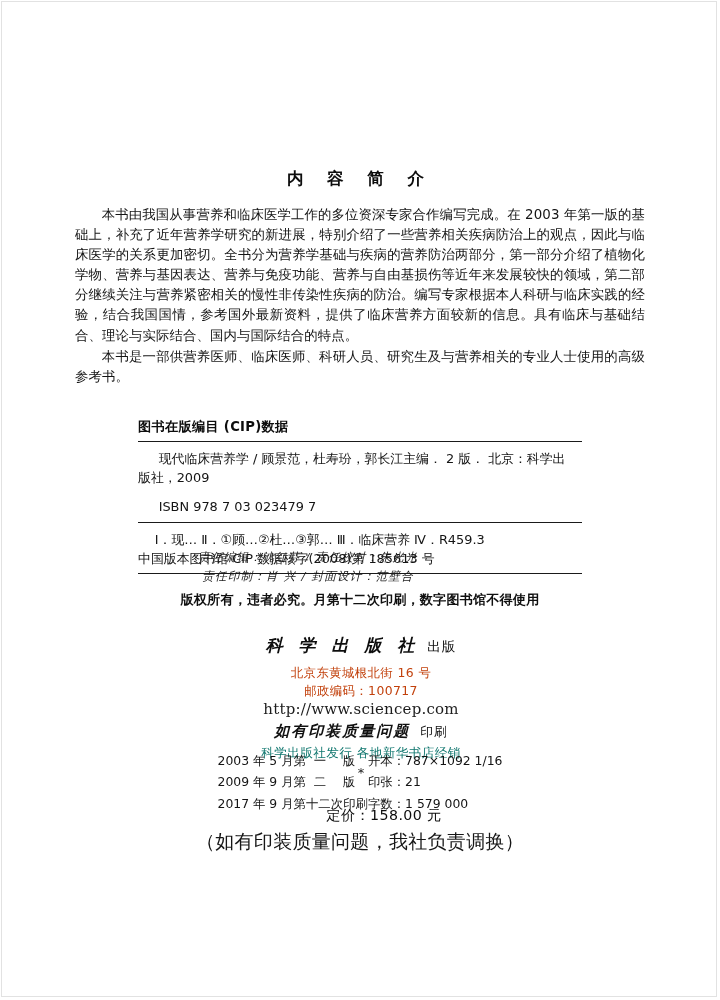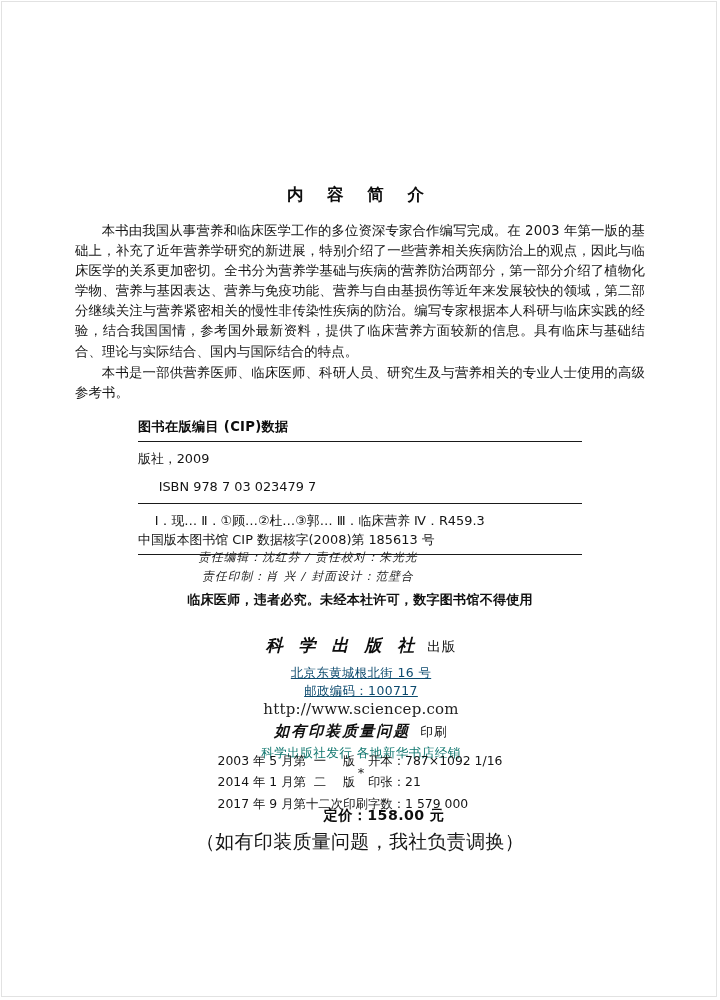--- a/index.html
+++ b/index.html
@@ -36,21 +36,21 @@
     width: 720px;
     height: 1000px;
     box-sizing: border-box;
     padding: 0;
   }
 
   
   .summary-block {
     position: absolute;
     left: 75px;
-    top: 184px;
+    top: 168px;
     width: 570px;
   }
   .summary-title {
     text-align: center;
     font-size: 16.5px;
     font-weight: bold;
     letter-spacing: 9px;
     margin-bottom: 15px;
     color: #0d0d0d;
   }
@@ -166,23 +166,22 @@
     font-size: 17px;
   }
   .publisher-suffix {
     font-size: 13.5px;
     letter-spacing: 1px;
     margin-left: 8px;
   }
   .pub-line {
     font-size: 12.4px;
     line-height: 18.2px;
-    color: #0c4a6e;
+    color: #c2410c;
     letter-spacing: 0.4px;
-    text-decoration: underline;
   }
   .pub-url {
     font-family: "DejaVu Serif", "Liberation Serif", serif;
     font-size: 15px;
     line-height: 18px;
     color: #1d1d1d;
     letter-spacing: 0.2px;
   }
   .printer-row {
     font-size: 15px;
@@ -251,21 +250,21 @@
   
   .price-block {
     position: absolute;
     left: 0;
     top: 806px;
     width: 720px;
     text-align: center;
   }
   .price-line {
     font-size: 14.2px;
-    font-weight: bold;
+    font-weight: normal;
     color: #0d0d0d;
     letter-spacing: 0.4px;
     margin-bottom: 4px;
     margin-left: 48px;
   }
   .exchange-line {
     font-size: 19px;
     color: #161616;
     letter-spacing: 0.3px;
   }
@@ -280,38 +279,39 @@
   <section class="summary-block">
     <div class="summary-title">内 容 简 介</div>
     <p class="summary-para">本书由我国从事营养和临床医学工作的多位资深专家合作编写完成。在 2003 年第一版的基础上，补充了近年营养学研究的新进展，特别介绍了一些营养相关疾病防治上的观点，因此与临床医学的关系更加密切。全书分为营养学基础与疾病的营养防治两部分，第一部分介绍了植物化学物、营养与基因表达、营养与免疫功能、营养与自由基损伤等近年来发展较快的领域，第二部分继续关注与营养紧密相关的慢性非传染性疾病的防治。编写专家根据本人科研与临床实践的经验，结合我国国情，参考国外最新资料，提供了临床营养方面较新的信息。具有临床与基础结合、理论与实际结合、国内与国际结合的特点。</p>
     <p class="summary-para">本书是一部供营养医师、临床医师、科研人员、研究生及与营养相关的专业人士使用的高级参考书。</p>
   </section>
 
   <section class="cip-block">
     <div class="cip-heading">图书在版编目 (CIP)数据</div>
     <hr class="cip-rule">
     <div class="cip-body">
+      <p class="cip-line-indent">现代临床营养学 / 顾景范，杜寿玢，郭长江主编． 2 版． 北京：科学出</p>
       <p class="cip-line">版社，2009</p>
       <div class="cip-gap"></div>
       <p class="cip-line-indent">ISBN 978 7 03 023479 7</p>
     </div>
     <hr class="cip-rule-thin">
     <div class="cip-class">
       <p class="indent">Ⅰ．现…  Ⅱ．①顾…②杜…③郭…  Ⅲ．临床营养  Ⅳ．R459.3</p>
       <p>中国版本图书馆 CIP 数据核字(2008)第 185613 号</p>
     </div>
     <hr class="cip-rule-thin">
   </section>
 
   <section class="credits-block">
     <div class="credit-line">责任编辑：沈红芬 / 责任校对：朱光光</div>
     <div class="credit-line">责任印制：肖    兴 / 封面设计：范壁合</div>
   </section>
 
-  <div class="rights-line">临床医师，违者必究。未经本社许可，数字图书馆不得使用</div>
+  <div class="rights-line">版权所有，违者必究。月第十二次印刷，数字图书馆不得使用</div>
 
   <section class="publisher-block">
     <div class="publisher-name-row">
       <span class="calligraphy">科 学 出 版 社</span><span class="publisher-suffix">出版</span>
     </div>
     <div class="pub-line">北京东黄城根北街 16 号</div>
     <div class="pub-line">邮政编码：100717</div>
     <div class="pub-url">http://www.sciencep.com</div>
     <div class="printer-row">
       <span class="printer-name">如有印装质量问题</span><span class="printer-suffix">印刷</span>
@@ -326,21 +326,21 @@
         <tr>
           <td class="col-left">
             <span>2003 年 5 月第</span><span class="ed-ordinal">一</span><span class="ed-banci">版</span>
           </td>
           <td class="col-right">
             <span>开本：</span><span>787×1092   1/16</span>
           </td>
         </tr>
         <tr>
           <td class="col-left">
-            <span>2014 年 1 月第</span><span class="ed-ordinal">二</span><span class="ed-banci">版</span>
+            <span>2009 年 9 月第</span><span class="ed-ordinal">二</span><span class="ed-banci">版</span>
           </td>
           <td class="col-right">
             <span>印张：</span><span>21</span>
           </td>
         </tr>
         <tr>
           <td class="col-left">
             <span>2017 年 9 月第十二次印刷</span>
           </td>
           <td class="col-right">

